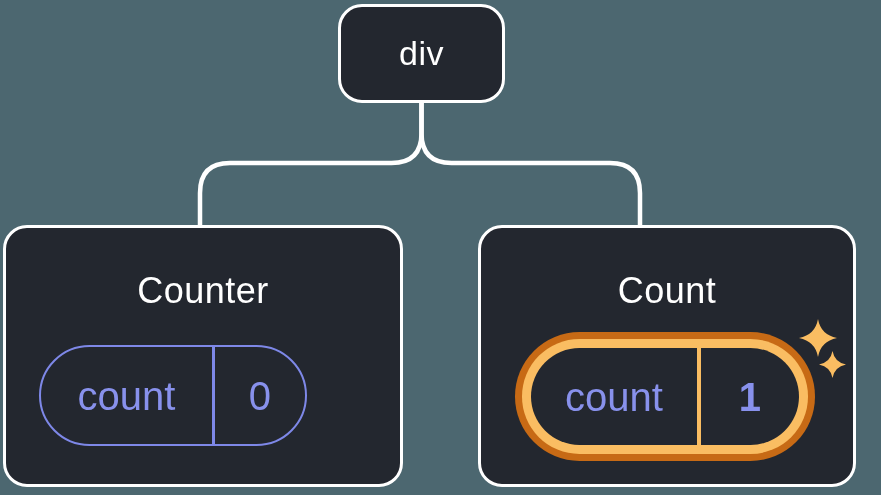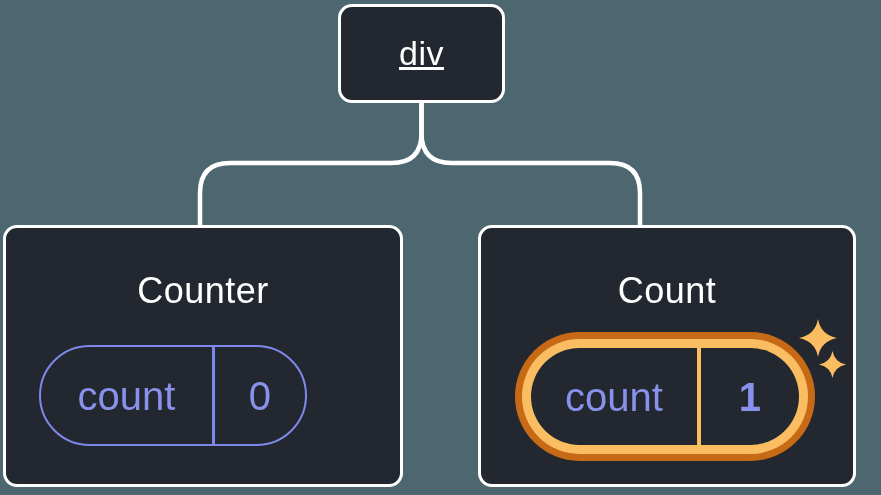--- a/index.html
+++ b/index.html
@@ -13,24 +13,23 @@
   }
   .connectors {
     position: absolute;
     left: 0; top: 0;
     z-index: 0;
   }
   .node {
     position: absolute;
     background: #23272F;
     border: 3.5px solid #FFFFFF;
-    border-radius: 14px;
+    border-radius: 24px;
     box-sizing: border-box;
     z-index: 1;
-    text-decoration: underline;
   }
   .root-node {
     left: 338px; top: 4px;
     width: 167px; height: 99px;
     display: flex; align-items: center; justify-content: center;
     color: #FFFFFF;
     font-size: 34px;
     font-weight: 500;
     letter-spacing: 0.5px;
   }

